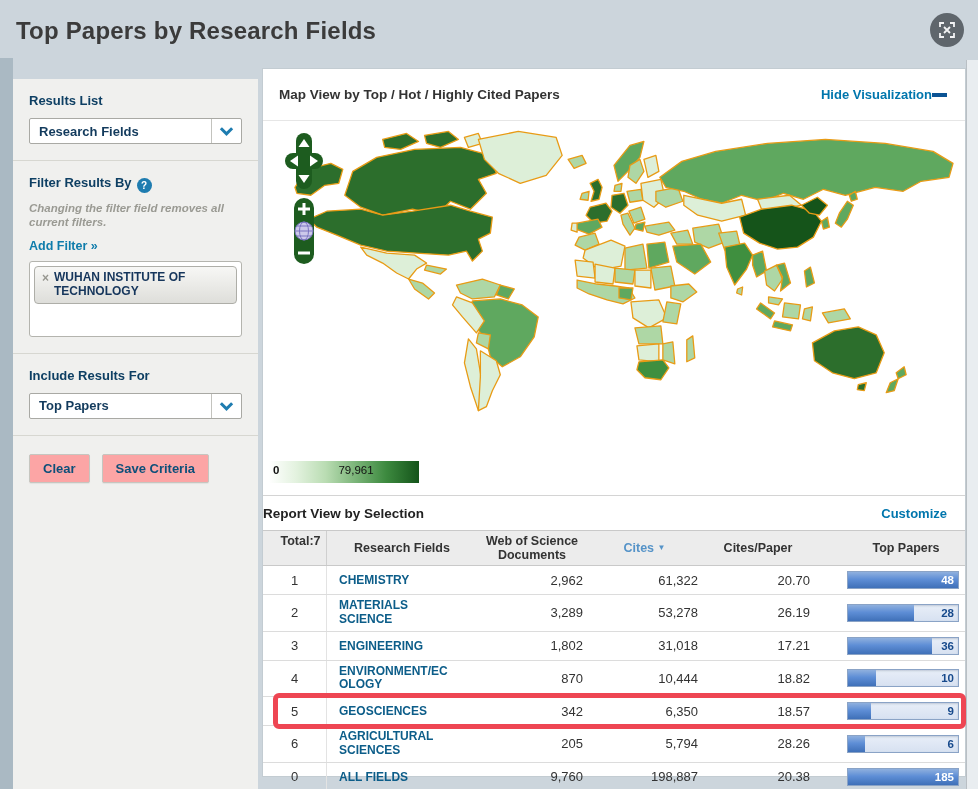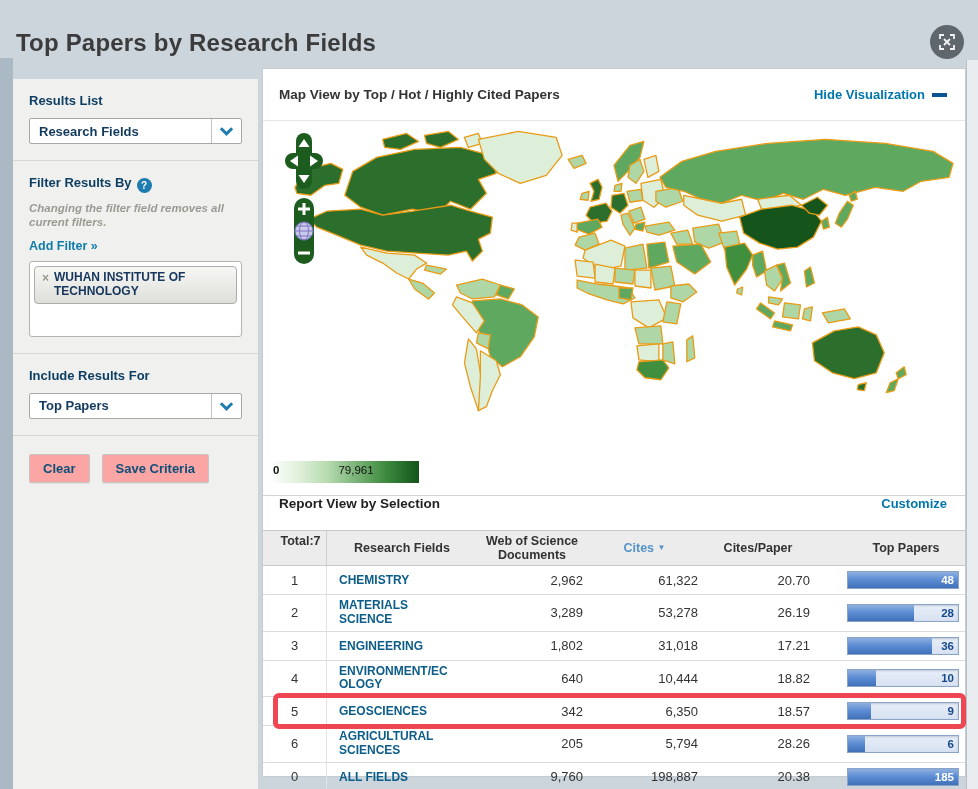--- a/index.html
+++ b/index.html
@@ -5,21 +5,21 @@
   * { margin:0; padding:0; box-sizing:border-box; }
   html,body { width:978px; height:789px; overflow:hidden; }
   body {
     font-family:"Liberation Sans","DejaVu Sans",sans-serif;
     background:#ccd5dc; position:relative; font-size:13px; color:#333;
   }
   .left-strip { position:absolute; left:0; top:58px; bottom:0; width:13px; background:#aab9c3; }
   .scroll-strip { position:absolute; right:0; top:60px; bottom:0; width:12px; background:#e9edf0; border-left:1px solid #b9bfc4; }
 
   
-  .page-header { position:absolute; left:0; top:17px; width:100%; height:60px; }
+  .page-header { position:absolute; left:0; top:5px; width:100%; height:60px; }
   .page-title { position:absolute; left:16px; top:12px; font-size:24px; font-weight:bold; color:#3b3b3b; letter-spacing:.2px; }
   .fs-btn { position:absolute; right:14px; top:8px; width:34px; height:34px; border-radius:50%;
             background:#5f666c; display:flex; align-items:center; justify-content:center; cursor:pointer; }
 
   
   .sidebar { position:absolute; left:13px; top:79px; width:245px; bottom:0; background:#f0f0ee; }
   .sb-section { padding:14px 16px 16px 16px; border-bottom:1px solid #d7d7d1; }
   .sb-section.last { border-bottom:none; }
   .sb-heading { font-size:13px; font-weight:bold; color:#0e3f63; margin-bottom:10px; }
   .dropdown { display:flex; height:26px; background:#fff; border:1px solid #a9a9a4; border-radius:2px; cursor:pointer; align-items:stretch; }
@@ -36,34 +36,34 @@
   .chip-label { font-size:12px; font-weight:bold; color:#16365c; line-height:1.15; }
   .btn-row { display:flex; gap:12px; padding-top:4px; }
   .btn { background:#fca5a5; border:1px solid #c6c6c0; border-radius:2px; padding:6px 13px;
          font-size:13px; font-weight:bold; color:#0d4f79; cursor:pointer; box-shadow:0 1px 1px rgba(0,0,0,.06); }
 
   
   .main { position:absolute; left:262px; top:68px; width:704px; height:709px; background:#fff; border:1px solid #c3ccd2; }
   .map-header { height:52px; display:flex; align-items:center; justify-content:space-between;
                 padding:0 18px 0 16px; border-bottom:1px solid #e6e6e6; }
   .map-title { font-size:13.5px; font-weight:bold; color:#333; }
-  .hide-link { display:flex; align-items:center; gap:7px; font-size:13px; font-weight:bold; color:#0076ad; cursor:pointer; }
+  .hide-link { display:flex; align-items:center; gap:0; font-size:13px; font-weight:bold; color:#0076ad; cursor:pointer; }
   .minus-glyph { width:15px; height:4px; background:#0b5394; display:inline-block; }
 
   .map-area { position:relative; height:374px; background:#fff; overflow:hidden; }
   .map-svg { position:absolute; left:2px; top:2px; }
   .map-svg path, .map-svg polygon { stroke:#e89b15; stroke-width:1.3; stroke-linejoin:round; }.m1{fill:#ddefd8}.m2{fill:#aed7a5}.m4{fill:#5fa85f}.m5{fill:#3f8f3f}.m6{fill:#2c6e2c}.m7{fill:#15541a}
   .map-controls { position:absolute; left:22px; top:12px; width:40px; }
   .legend { position:absolute; left:6px; bottom:12px; width:150px; height:22px;
             background:linear-gradient(90deg,#ffffff 0%,#e3f2df 18%,#b9dcb2 38%,#7ab478 58%,#3d8a3f 78%,#14541a 100%); }
   .legend-min { position:absolute; left:4px; top:3px; font-size:11.5px; font-weight:bold; color:#111; }
   .legend-max { position:absolute; left:58%; top:3px; transform:translateX(-50%); font-size:11.5px; color:#111; }
 
-  .report-header { height:35px; display:flex; align-items:flex-start; justify-content:space-between;
-                   padding:0 18px 0 16px; border-top:1px solid #d4d4d4; }
+  .report-header { height:35px; display:flex; align-items:center; justify-content:space-between;
+                   padding:0 18px 0 0; border-top:1px solid #d4d4d4; }
   .report-title { font-size:13.5px; font-weight:bold; color:#222; }
   .customize-link { font-size:13px; font-weight:bold; color:#0076ad; cursor:pointer; }
 
   
   .grid-cols { display:grid; grid-template-columns:64px 150px 110px 115px 112px 1fr 118px; }
   .thead { background:#ececec; border-top:1px solid #c9c9c9; border-bottom:1px solid #c9c9c9; min-height:36px; align-items:center; }
   .th { font-size:12.5px; font-weight:bold; color:#333; text-align:center; line-height:1.15; padding:3px 2px; }
   .th-total { text-align:left; padding-left:14px; border-right:1px solid #cfcfcf; align-self:stretch; display:flex; flex-direction:row; justify-content:center; }
   .th-cites { color:#5593c8; cursor:pointer; }
   .sort-tri { font-size:8px; color:#5593c8; vertical-align:2px; }
@@ -349,21 +349,21 @@
     <div class="cell barcell">
       <div class="bar">
         <div class="fill" style="width: 76%;"></div>
         <span class="bval">36</span>
       </div>
     </div>
   </div>
       <div class="grid-cols trow">
     <div class="cell rank">4</div>
     <div class="cell fieldc"><a class="field-link">ENVIRONMENT/ECOLOGY</a></div>
-    <div class="cell num docs">640</div>
+    <div class="cell num docs">870</div>
     <div class="cell num cites">10,444</div>
     <div class="cell num cpp">18.82</div>
     <div class="cell"></div>
     <div class="cell barcell">
       <div class="bar">
         <div class="fill" style="width: 25%;"></div>
         <span class="bval">10</span>
       </div>
     </div>
   </div>

